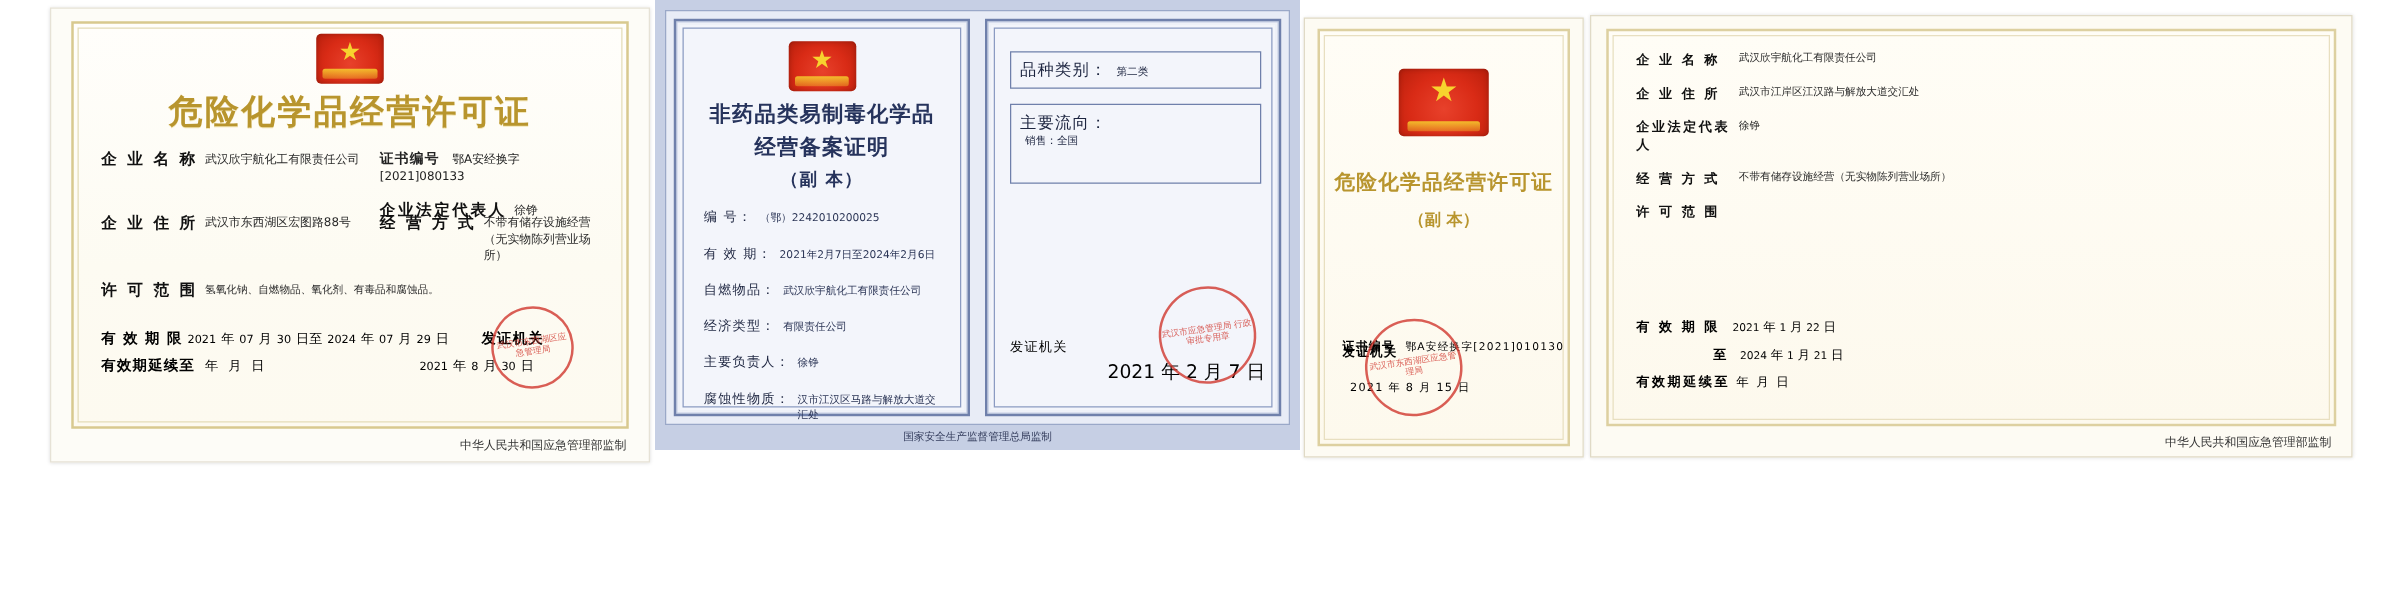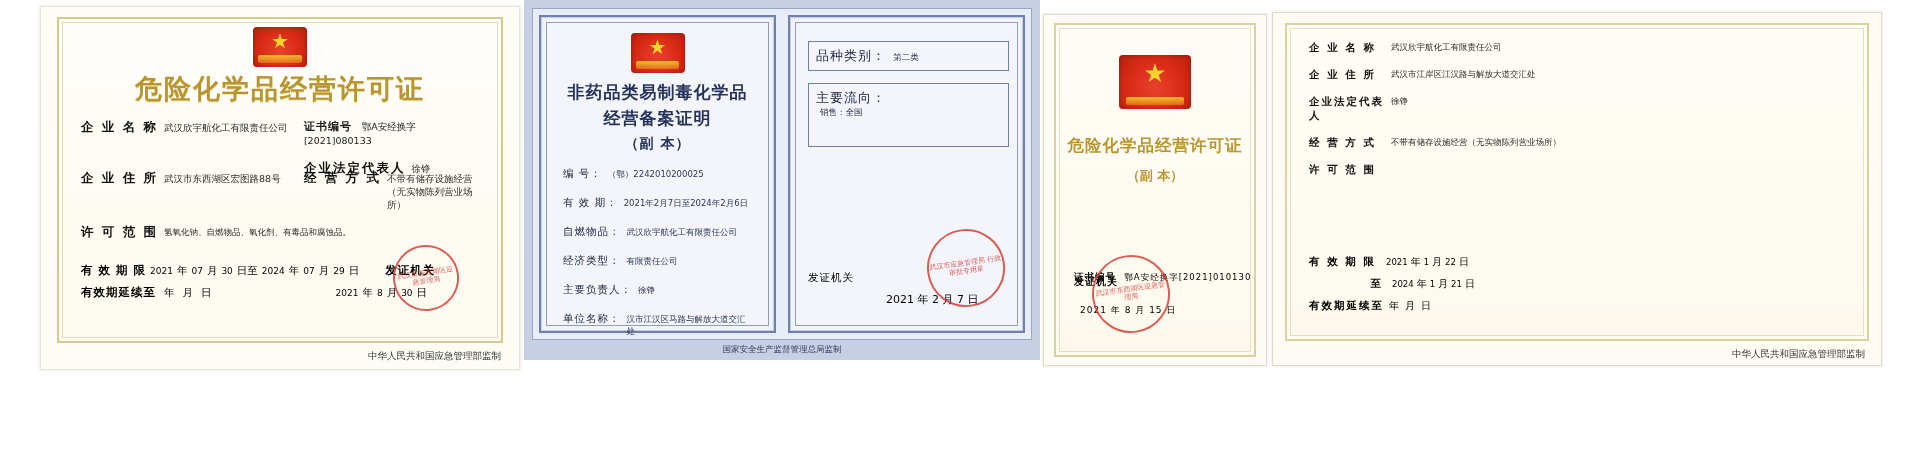--- a/index.html
+++ b/index.html
@@ -259,21 +259,21 @@
   .c2-issue {
     position: absolute;
     left: 18px; right: 14px; bottom: 46px;
     font-size: 10.5px;
     letter-spacing: 1px;
     white-space: nowrap;
   }
   .c2-issue-date {
     position: absolute;
     left: 96px; bottom: 24px;
-    font-size: 11px;
+    font-size: 15px;
   }
   .c2-stamp {
     width: 74px; height: 74px;
     right: 18px; bottom: 24px;
   }
   .c2-foot {
     position: absolute;
     left: 0; right: 0; bottom: 4px;
     text-align: center;
     font-size: 8.5px;
@@ -549,21 +549,21 @@
           </div>
           <div class="c2-field">
             <span class="c2-flbl">经济类型：</span>
             <span class="c2-fval">有限责任公司</span>
           </div>
           <div class="c2-field">
             <span class="c2-flbl">主要负责人：</span>
             <span class="c2-fval">徐铮</span>
           </div>
           <div class="c2-field">
-            <span class="c2-flbl">单位名称：</span>
+            <span class="c2-flbl">腐蚀性物质：</span>
             <span class="c2-fval">汉市江汉区马路与解放大道交汇处</span>
           </div>
         </div>
       </div>
 
       <div class="c2-half">
         <div class="c2-rfields">
           <div class="c2-box">
             <span class="c2-box-lbl">品种类别：</span>
             <span class="c2-box-val">第二类</span>

